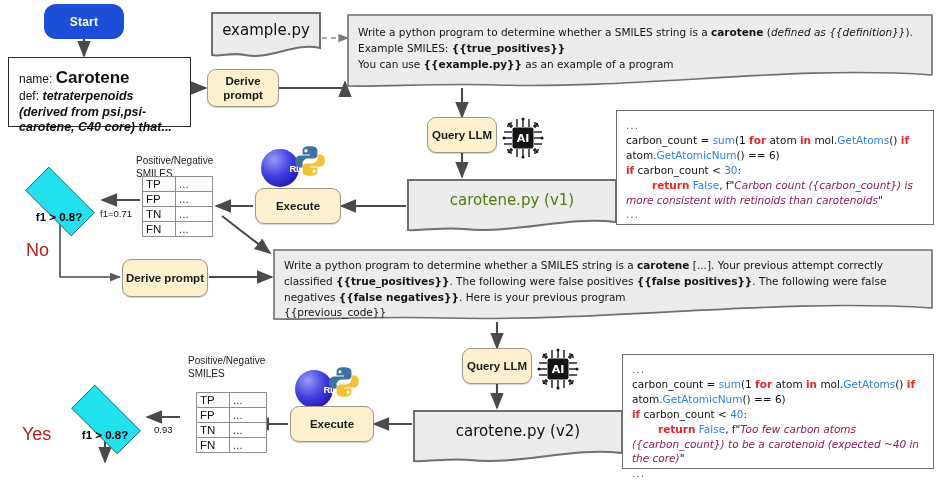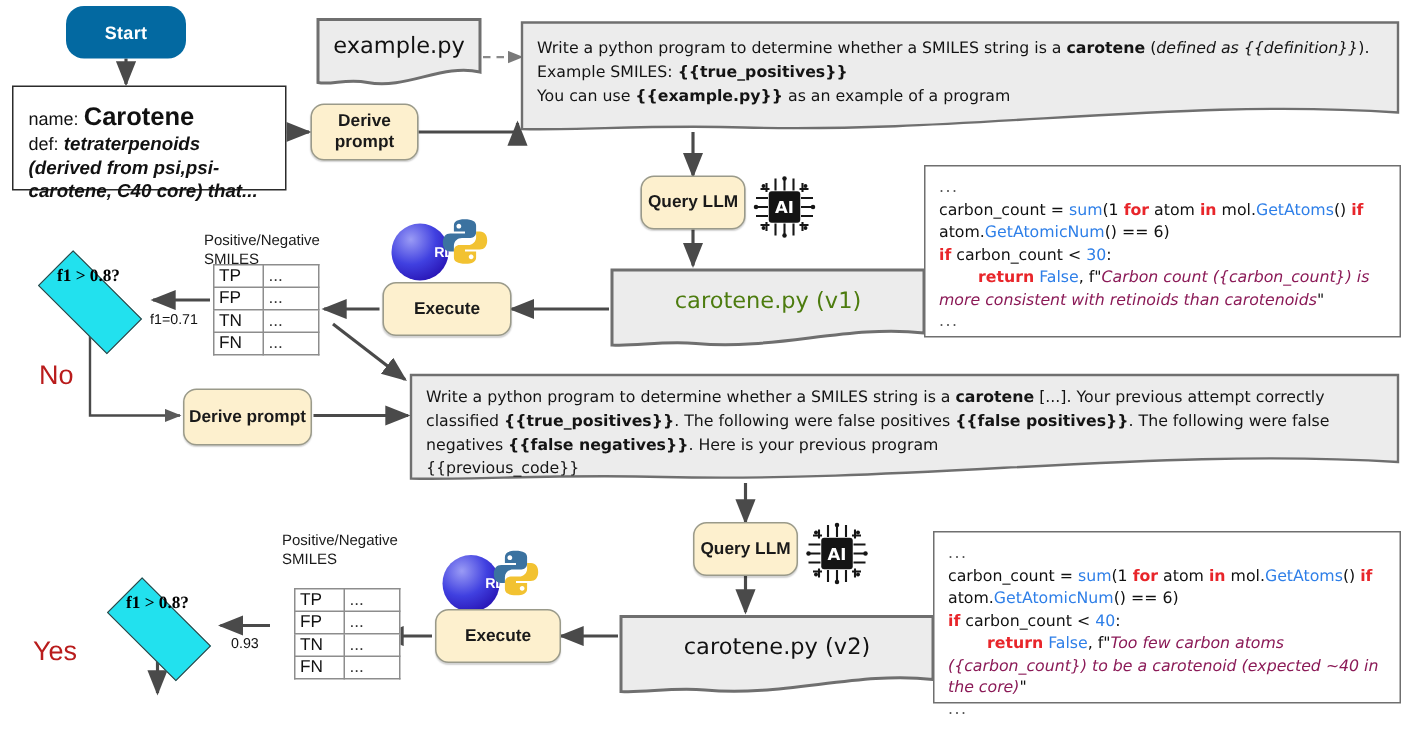--- a/index.html
+++ b/index.html
@@ -6,21 +6,21 @@
   body{
     width:938px;height:498px;position:relative;overflow:hidden;
     font-family:"Liberation Sans", sans-serif;
     -webkit-font-smoothing:antialiased;
   }
   #canvas{position:absolute;left:0;top:0;width:938px;height:498px;}
   .node{position:absolute;box-sizing:border-box;}
 
   
   .terminator{
-    background:#0369a1;color:#ffffff;border-radius:12px;
+    background:#1d4ed8;color:#ffffff;border-radius:12px;
     display:flex;align-items:center;justify-content:center;
     font-size:12px;font-weight:bold;letter-spacing:.2px;
   }
 
   
   .rectbox{
     background:#ffffff;border:1.6px solid #2b2b2b;
     padding:9px 10px 6px 10px;font-size:12.5px;color:#111;line-height:1.24;
   }
   .rectbox .nm{font-size:12px;}
@@ -29,21 +29,21 @@
 
   
   .process{
     background:#fdf0ce;border:1.4px solid #9a9a8a;border-radius:9px;
     display:flex;align-items:center;justify-content:center;text-align:center;
     font-size:11.5px;font-weight:bold;color:#1a1a1a;line-height:1.22;
     box-shadow:0 1px 1px rgba(0,0,0,.18);
   }
 
   
-  .diamond{display:flex;align-items:flex-start;justify-content:center;font-family:Liberation Serif, serif;}
+  .diamond{display:flex;align-items:flex-end;justify-content:center;}
   .diamond .dshape{
     position:absolute;left:0;top:0;width:100%;height:100%;
     background:#22e1ee;border:1.3px solid #3a3a3a;
     transform:rotate(45deg) scale(.707);
   }
   .diamond .dlabel{
     position:relative;z-index:2;font-size:11.5px;font-weight:bold;color:#000;
     width:100%;text-align:center;
   }
 

